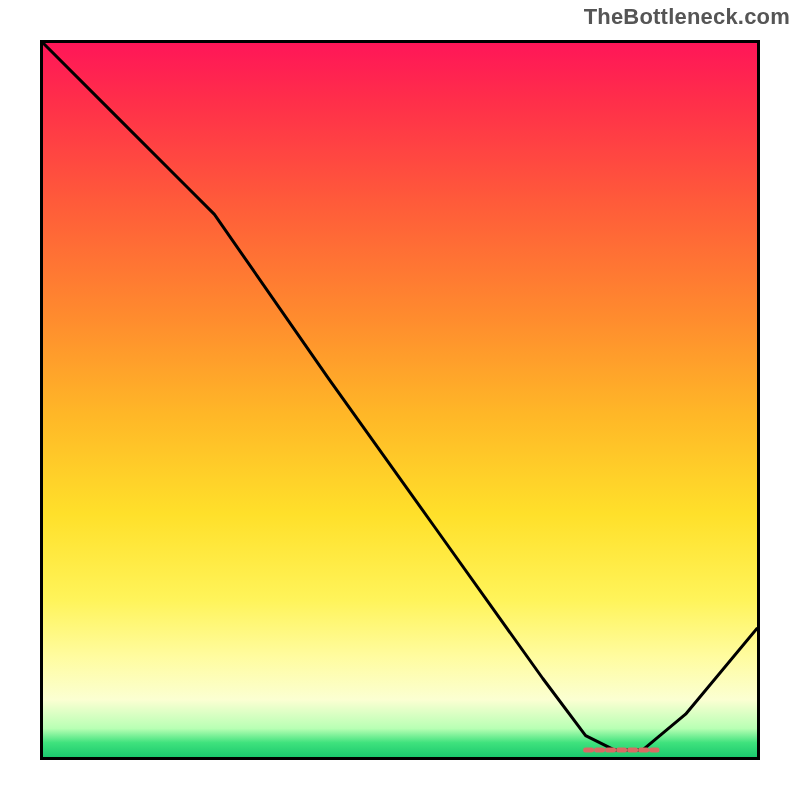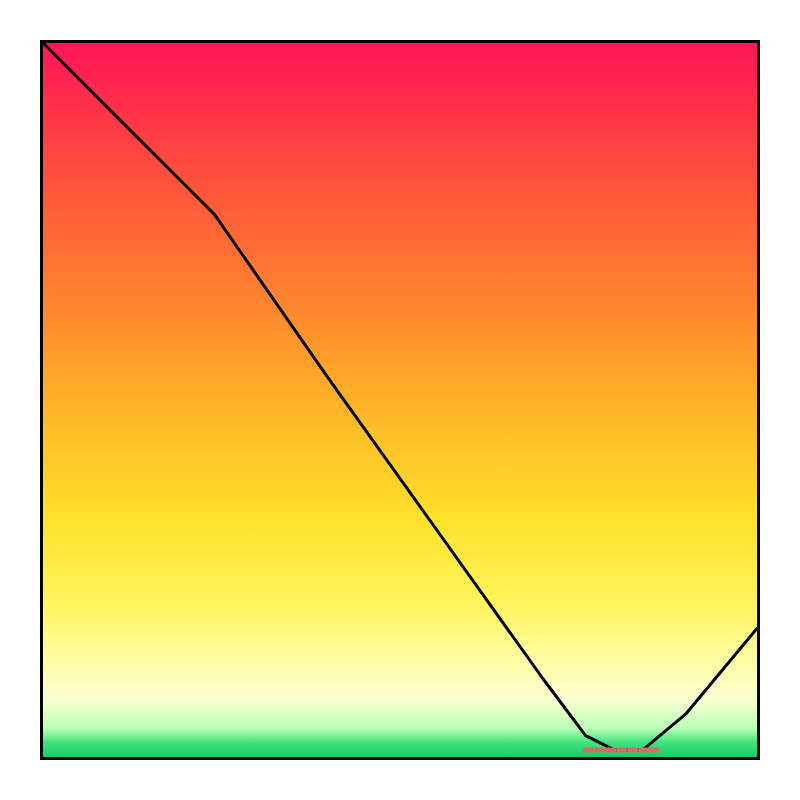--- a/index.html
+++ b/index.html
@@ -76,20 +76,21 @@
     stroke-width: 5;
     stroke-linecap: round;
     stroke-dasharray: 6 5;
   }
 </style>
 </head>
 <body>
 
 <div class="canvas">
 
+  <div class="watermark">TheBottleneck.com</div>
 
   <div class="plot-area">
     <div class="gradient-bg"></div>
 
     <svg class="curve-svg" viewBox="0 0 714 714" preserveAspectRatio="none">
       <path class="curve-path" d="M0.0 0.0 L71.4 71.4 L142.8 142.8 L171.4 171.4 L285.6 335.6 L392.7 485.5 L499.8 635.5 L542.6 692.6 L571.2 706.9 L599.8 706.9 L642.6 671.2 L714.0 585.5"></path>
       <path class="flat-marker" d="M542.6 706.9 L614.0 706.9"></path>
     </svg>
   </div>
 

